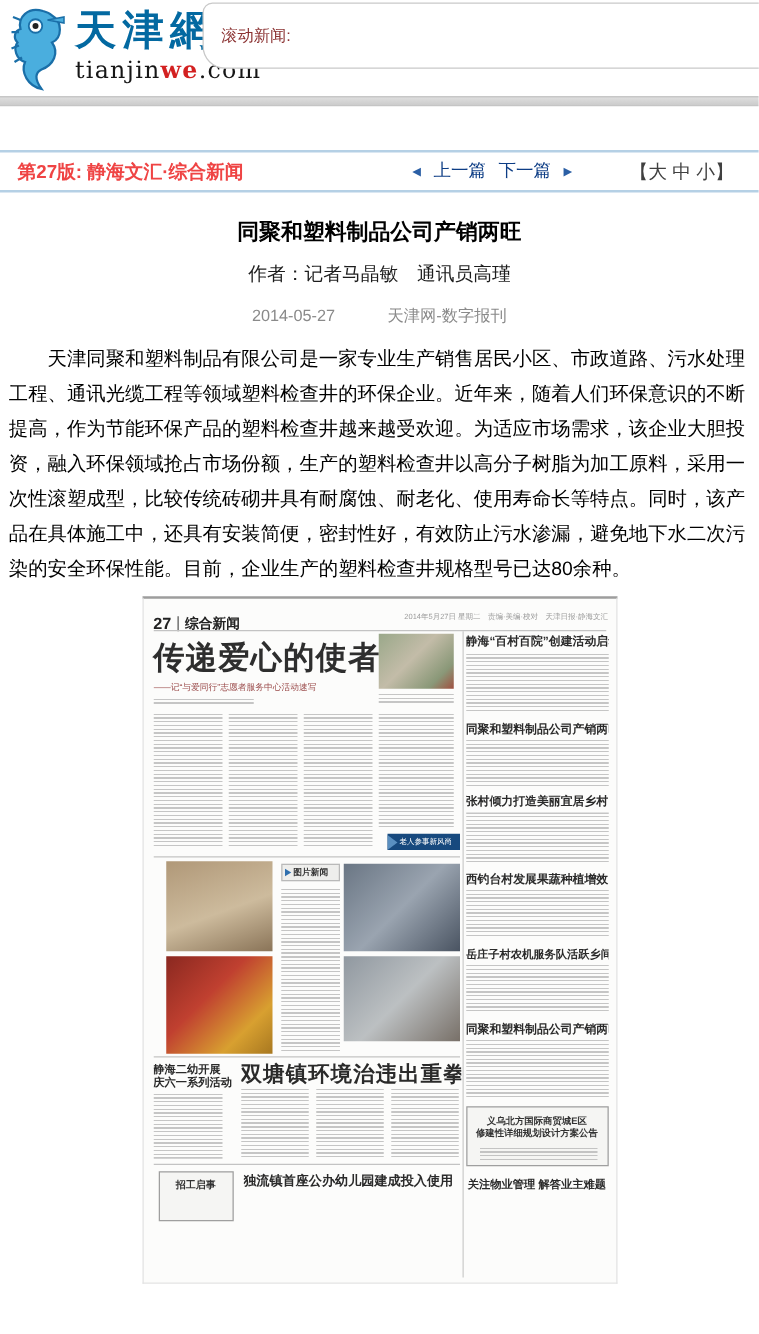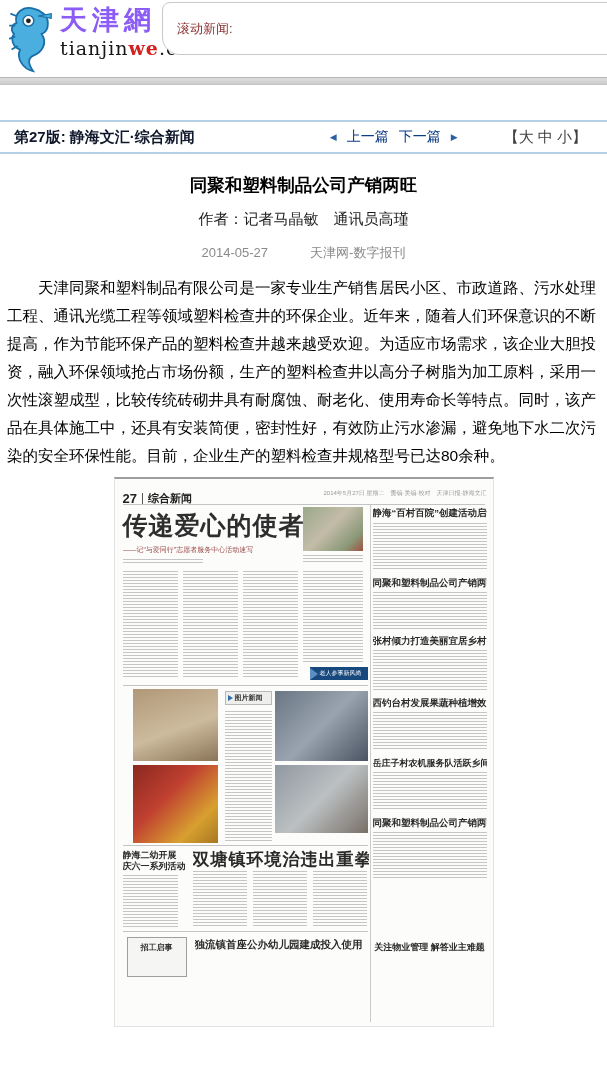--- a/index.html
+++ b/index.html
@@ -4,33 +4,33 @@
 <style>
   * { box-sizing: border-box; margin: 0; padding: 0; }
   html,body { width:607px; background:#fff; }
   body { height:1067px; overflow:hidden; font-family:"Liberation Sans", sans-serif; position:relative; }
 
   
   .header { position:relative; height:85px; background:#fff; }
   .logo { position:absolute; left:8px; top:4px; display:flex; align-items:flex-start; cursor:pointer; }
   .logo-mark { width:48px; height:72px; }
   .logo-txt { margin-left:4px; }
-  .site-name { font-family:"DejaVu Serif", serif; font-weight:bold; font-size:27px; letter-spacing:5px; color:#8b5cf6; line-height:1.2; }
+  .site-name { font-family:"DejaVu Serif", serif; font-weight:bold; font-size:33px; letter-spacing:5px; color:#0369a1; line-height:1.2; }
   .site-domain { font-family:"DejaVu Serif", serif; font-size:19px; color:#161616; margin-top:1px; letter-spacing:1px; }
   .site-domain .hl { color:#d32121; font-weight:bold; }
   .roll-tab { position:absolute; left:162px; top:2px; right:-10px; height:53px;
               border:1px solid #c9c9c9; border-radius:8px 0 0 18px; background:#fff; }
   .roll-label { position:absolute; left:14px; top:17px; font-size:13px; color:#8b3232; }
   .gray-bar { position:absolute; left:0; right:0; top:77px; height:8px;
               background:linear-gradient(#dedede,#cccccc); border-top:1px solid #b5b5b5; border-bottom:1px solid #c5c5c5; }
 
   
   .navbar { margin-top:35px; height:34px; border-top:2px solid #b5d0e5; border-bottom:2px solid #b5d0e5;
             display:flex; align-items:center; padding:0 14px; background:#fff; }
-  .edition { color:#0f172a; font-weight:bold; font-size:15px; }
+  .edition { color:#ef4444; font-weight:bold; font-size:15px; }
   .nav-mid { margin-left:auto; color:#0d3d85; font-size:14px; display:flex; align-items:center; gap:10px; }
   .nav-arrow { font-size:9px; color:#2b5fa5; }
   .nav-link { cursor:pointer; }
   .font-size-ctl { margin-left:46px; margin-right:6px; color:#404040; font-size:15px; cursor:pointer; }
 
   
   .article { padding-top:19px; }
   .a-title { text-align:center; font-size:17.5px; font-weight:bold; color:#000; }
   .a-byline { text-align:center; font-size:15px; color:#1c1c1c; margin-top:13px; }
   .a-meta { text-align:center; font-size:13px; color:#8a8a8a; margin-top:15px; }
@@ -157,20 +157,25 @@
     <div class="sim" style="left:258px; top:113px; width:114px; height:37px;"></div>
     <div class="np-hl np-hl-c" style="left:258px; top:156px; width:114px; font-size:9.5px;">张村倾力打造美丽宜居乡村</div>
     <div class="sim" style="left:258px; top:171px; width:114px; height:41px;"></div>
     <div class="np-hl np-hl-c" style="left:258px; top:218px; width:114px; font-size:9.5px;">西钓台村发展果蔬种植增效</div>
     <div class="sim" style="left:258px; top:233px; width:114px; height:39px;"></div>
     <div class="np-hl np-hl-c" style="left:258px; top:278px; width:114px; font-size:9px;">岳庄子村农机服务队活跃乡间</div>
     <div class="sim" style="left:258px; top:293px; width:114px; height:39px;"></div>
     <div class="np-hl np-hl-c" style="left:258px; top:338px; width:114px; font-size:9.5px;">同聚和塑料制品公司产销两旺</div>
     <div class="sim" style="left:258px; top:353px; width:114px; height:47px;"></div>
 
+    <div class="np-box notice">
+      <div class="nline">义乌北方国际商贸城E区</div>
+      <div class="nline">修建性详细规划设计方案公告</div>
+      <div class="sim" style="left:10px; top:32px; width:94px; height:10px;"></div>
+    </div>
 
     <div class="np-hl np-hl-c" style="left:258px; top:462px; width:114px; font-size:9px;">关注物业管理 解答业主难题</div>
 
     <div class="np-hl" style="left:8px; top:370px; font-size:9px;">静海二幼开展</div>
     <div class="np-hl" style="left:8px; top:381px; font-size:9px;">庆六一系列活动</div>
     <div class="sim" style="left:8px; top:396px; width:55px; height:52px;"></div>
     <div class="np-hl" style="left:78px; top:369px; font-size:17px; letter-spacing:1px; width:176px;">双塘镇环境治违出重拳</div>
     <div class="sim" style="left:78px;  top:392px; width:54px; height:56px;"></div>
     <div class="sim" style="left:138px; top:392px; width:54px; height:56px;"></div>
     <div class="sim" style="left:198px; top:392px; width:54px; height:56px;"></div>

